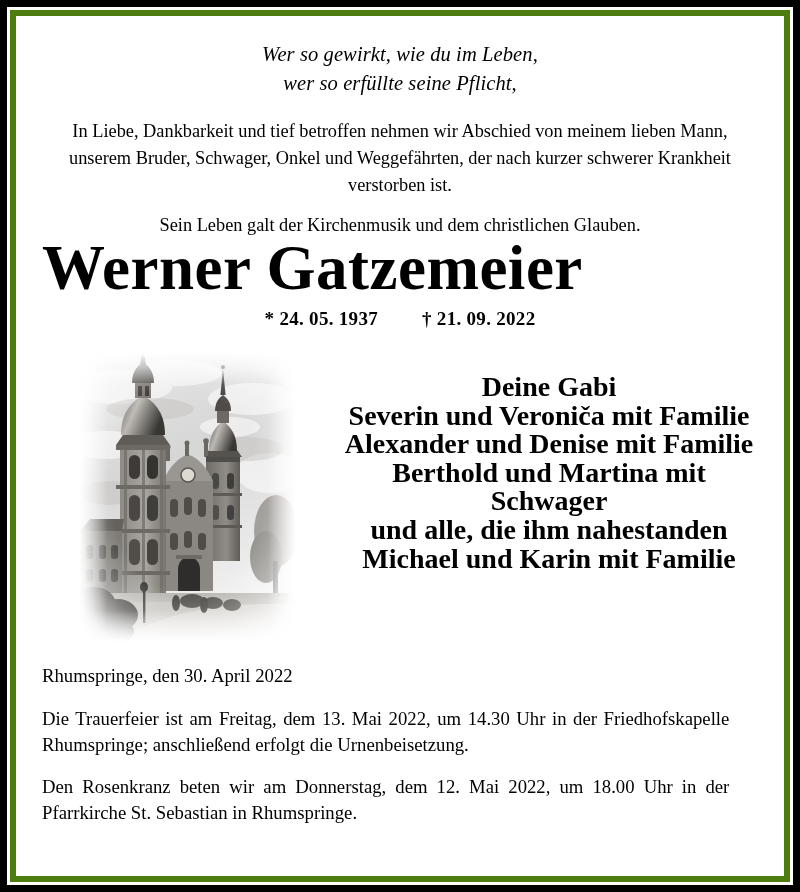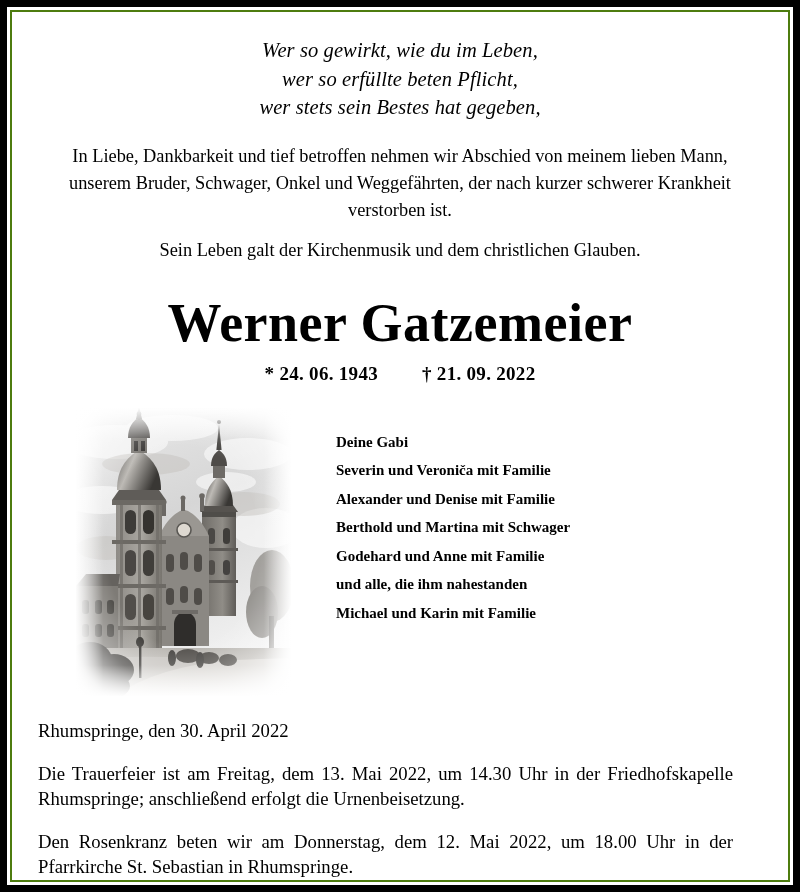--- a/index.html
+++ b/index.html
@@ -22,21 +22,21 @@
     width: 800px;
     height: 892px;
     background: #ffffff;
     border: 7px solid #000000;   
     padding: 3px;                 
   }
   .notice-inner {
     box-sizing: border-box;
     width: 100%;
     height: 100%;
-    border: 2px solid #4d7c0f;    
+    border: 6px solid #4d7c0f;    
     padding: 18px 26px 10px 26px;
     position: relative;
   }
 
   
   .verse {
     text-align: center;
     font-style: italic;
     font-size: 20.5px;
     line-height: 28.5px;
@@ -58,25 +58,24 @@
     text-align: center;
     font-size: 19.5px;
     line-height: 27px;
     margin-top: 13px;
     transform: scaleX(0.94);
     transform-origin: center top;
   }
 
   
   .name {
-    text-align: center;
+    text-align: left;
     font-weight: bold;
-    font-size: 54px;
+    font-size: 63px;
     line-height: 60px;
-    margin-top: 30px;
     letter-spacing: 0.5px;
   }
   .dates {
     text-align: center;
     font-size: 19px;
     line-height: 24px;
     margin-top: 9px;
     font-weight: 600;
     letter-spacing: 0.3px;
   }
@@ -114,23 +113,24 @@
         rgba(255,255,255,0.85) 86%,
         rgba(255,255,255,1) 97%),
       linear-gradient(to right, #fff 0%, rgba(255,255,255,0) 13%, rgba(255,255,255,0) 87%, #fff 100%),
       linear-gradient(to bottom, #fff 0%, rgba(255,255,255,0) 11%, rgba(255,255,255,0) 89%, #fff 100%);
   }
 
   .family {
     margin-left: 45px;
     margin-top: 20px;
     font-weight: bold;
-    font-size: 15px;
+    font-size: 28px;
     line-height: 28.6px;
     flex: 1 1 auto;
+    text-align: center;
   }
 
   
   .place-date {
     font-size: 19.5px;
     line-height: 26px;
     margin-top: 22px;
     transform: scaleX(0.96);
     transform-origin: left top;
   }
@@ -144,30 +144,29 @@
   }
 </style>
 </head>
 <body>
 
 <div class="notice">
   <div class="notice-inner">
 
     <div class="verse">
       <div>Wer so gewirkt, wie du im Leben,</div>
-      <div>wer so erfüllte beten Pflicht,</div>
-      <div>wer stets sein Bestes hat gegeben,</div>
+      <div>wer so erfüllte seine Pflicht,</div>
     </div>
 
     <div class="lead">In Liebe, Dankbarkeit und tief betroffen nehmen wir Abschied von meinem lieben Mann, unserem Bruder, Schwager, Onkel und Weggefährten, der nach kurzer schwerer Krankheit verstorben ist.</div>
     <div class="lead-second">Sein Leben galt der Kirchenmusik und dem christlichen Glauben.</div>
 
     <div class="name">Werner Gatzemeier</div>
     <div class="dates">
-      <span>* 24. 06. 1943</span><span class="gap"></span><span>† 21. 09. 2022</span>
+      <span>* 24. 05. 1937</span><span class="gap"></span><span>† 21. 09. 2022</span>
     </div>
 
     <div class="middle">
 
       <div class="photo-wrap">
         <div class="photo">
           <svg viewBox="0 0 215 288" preserveAspectRatio="xMidYMid slice">
             <defs>
               <linearGradient id="sky" x1="0" y1="0" x2="0.3" y2="1">
                 <stop offset="0%" stop-color="#e9e9e9"></stop>
@@ -345,21 +344,20 @@
           </svg>
         </div>
         <div class="vignette"></div>
       </div>
 
       <div class="family">
         <div>Deine Gabi</div>
         <div>Severin und Veroniča mit Familie</div>
         <div>Alexander und Denise mit Familie</div>
         <div>Berthold und Martina mit Schwager</div>
-        <div>Godehard und Anne mit Familie</div>
         <div>und alle, die ihm nahestanden</div>
         <div>Michael und Karin mit Familie</div>
       </div>
     </div>
 
     <div class="place-date">Rhumspringe, den 30. April 2022</div>
     <div class="para">Die Trauerfeier ist am Freitag, dem 13. Mai 2022, um 14.30 Uhr in der Friedhofskapelle Rhumspringe; anschließend erfolgt die Urnenbeisetzung.</div>
     <div class="para">Den Rosenkranz beten wir am Donnerstag, dem 12. Mai 2022, um 18.00 Uhr in der Pfarrkirche St. Sebastian in Rhumspringe.</div>
 
   </div>

